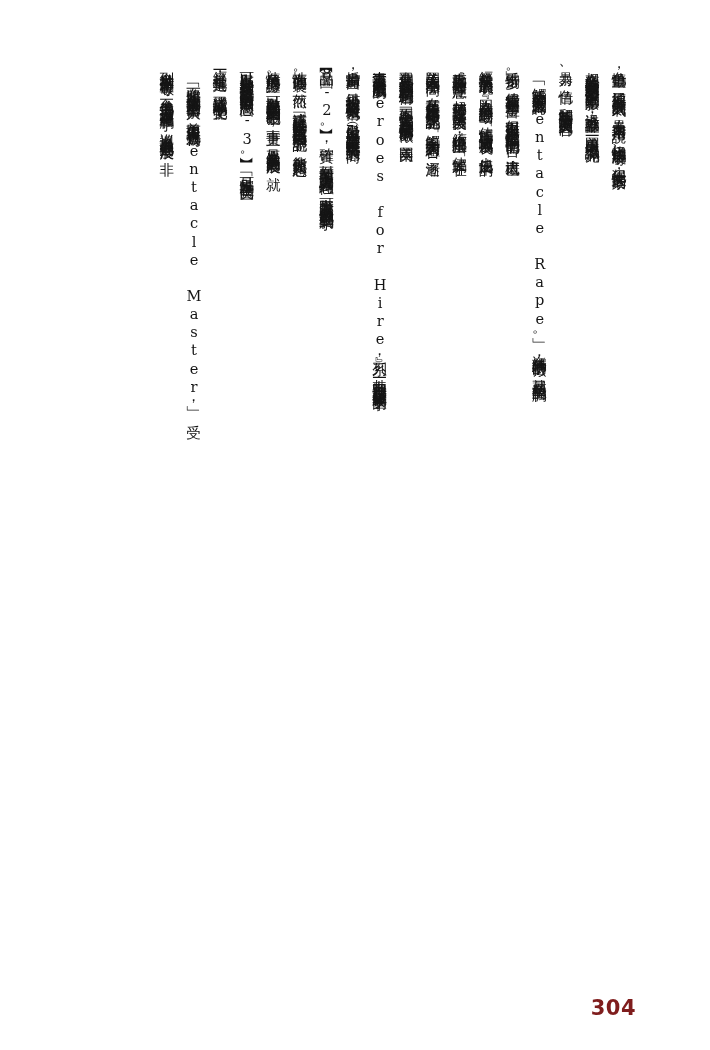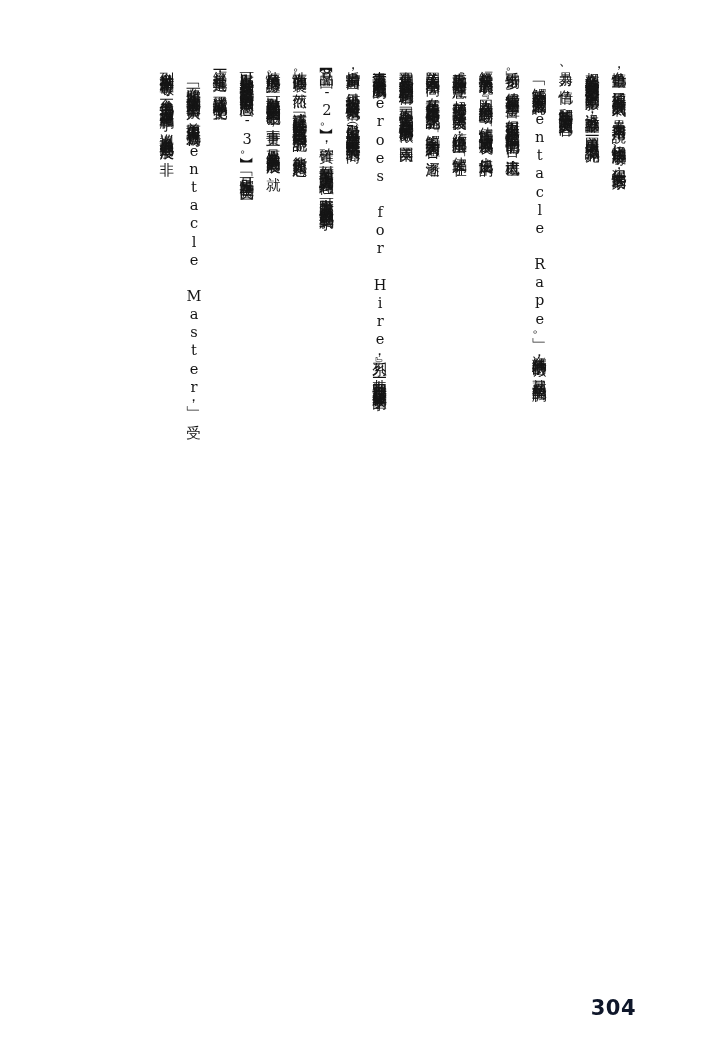--- a/index.html
+++ b/index.html
@@ -49,21 +49,21 @@
     word-break: break-all;
     color: #151515;
   }
   .page-number {
     position: absolute;
     right: 74px;
     bottom: 30px;
     font-size: 21px;
     font-weight: bold;
     font-family: "DejaVu Sans", "Liberation Sans", sans-serif;
-    color: #0f172a;
+    color: #7f1d1d;
     letter-spacing: 0.5px;
   }
 </style>
 </head>
 <body>
 
 <div class="page">
 
   <div class="text-body">
     <div class="col">色情動畫，博得了邪教崇拜般的人氣。暴力元素自不用說，怪物用觸手凌辱、侵犯女性的場景，</div>

